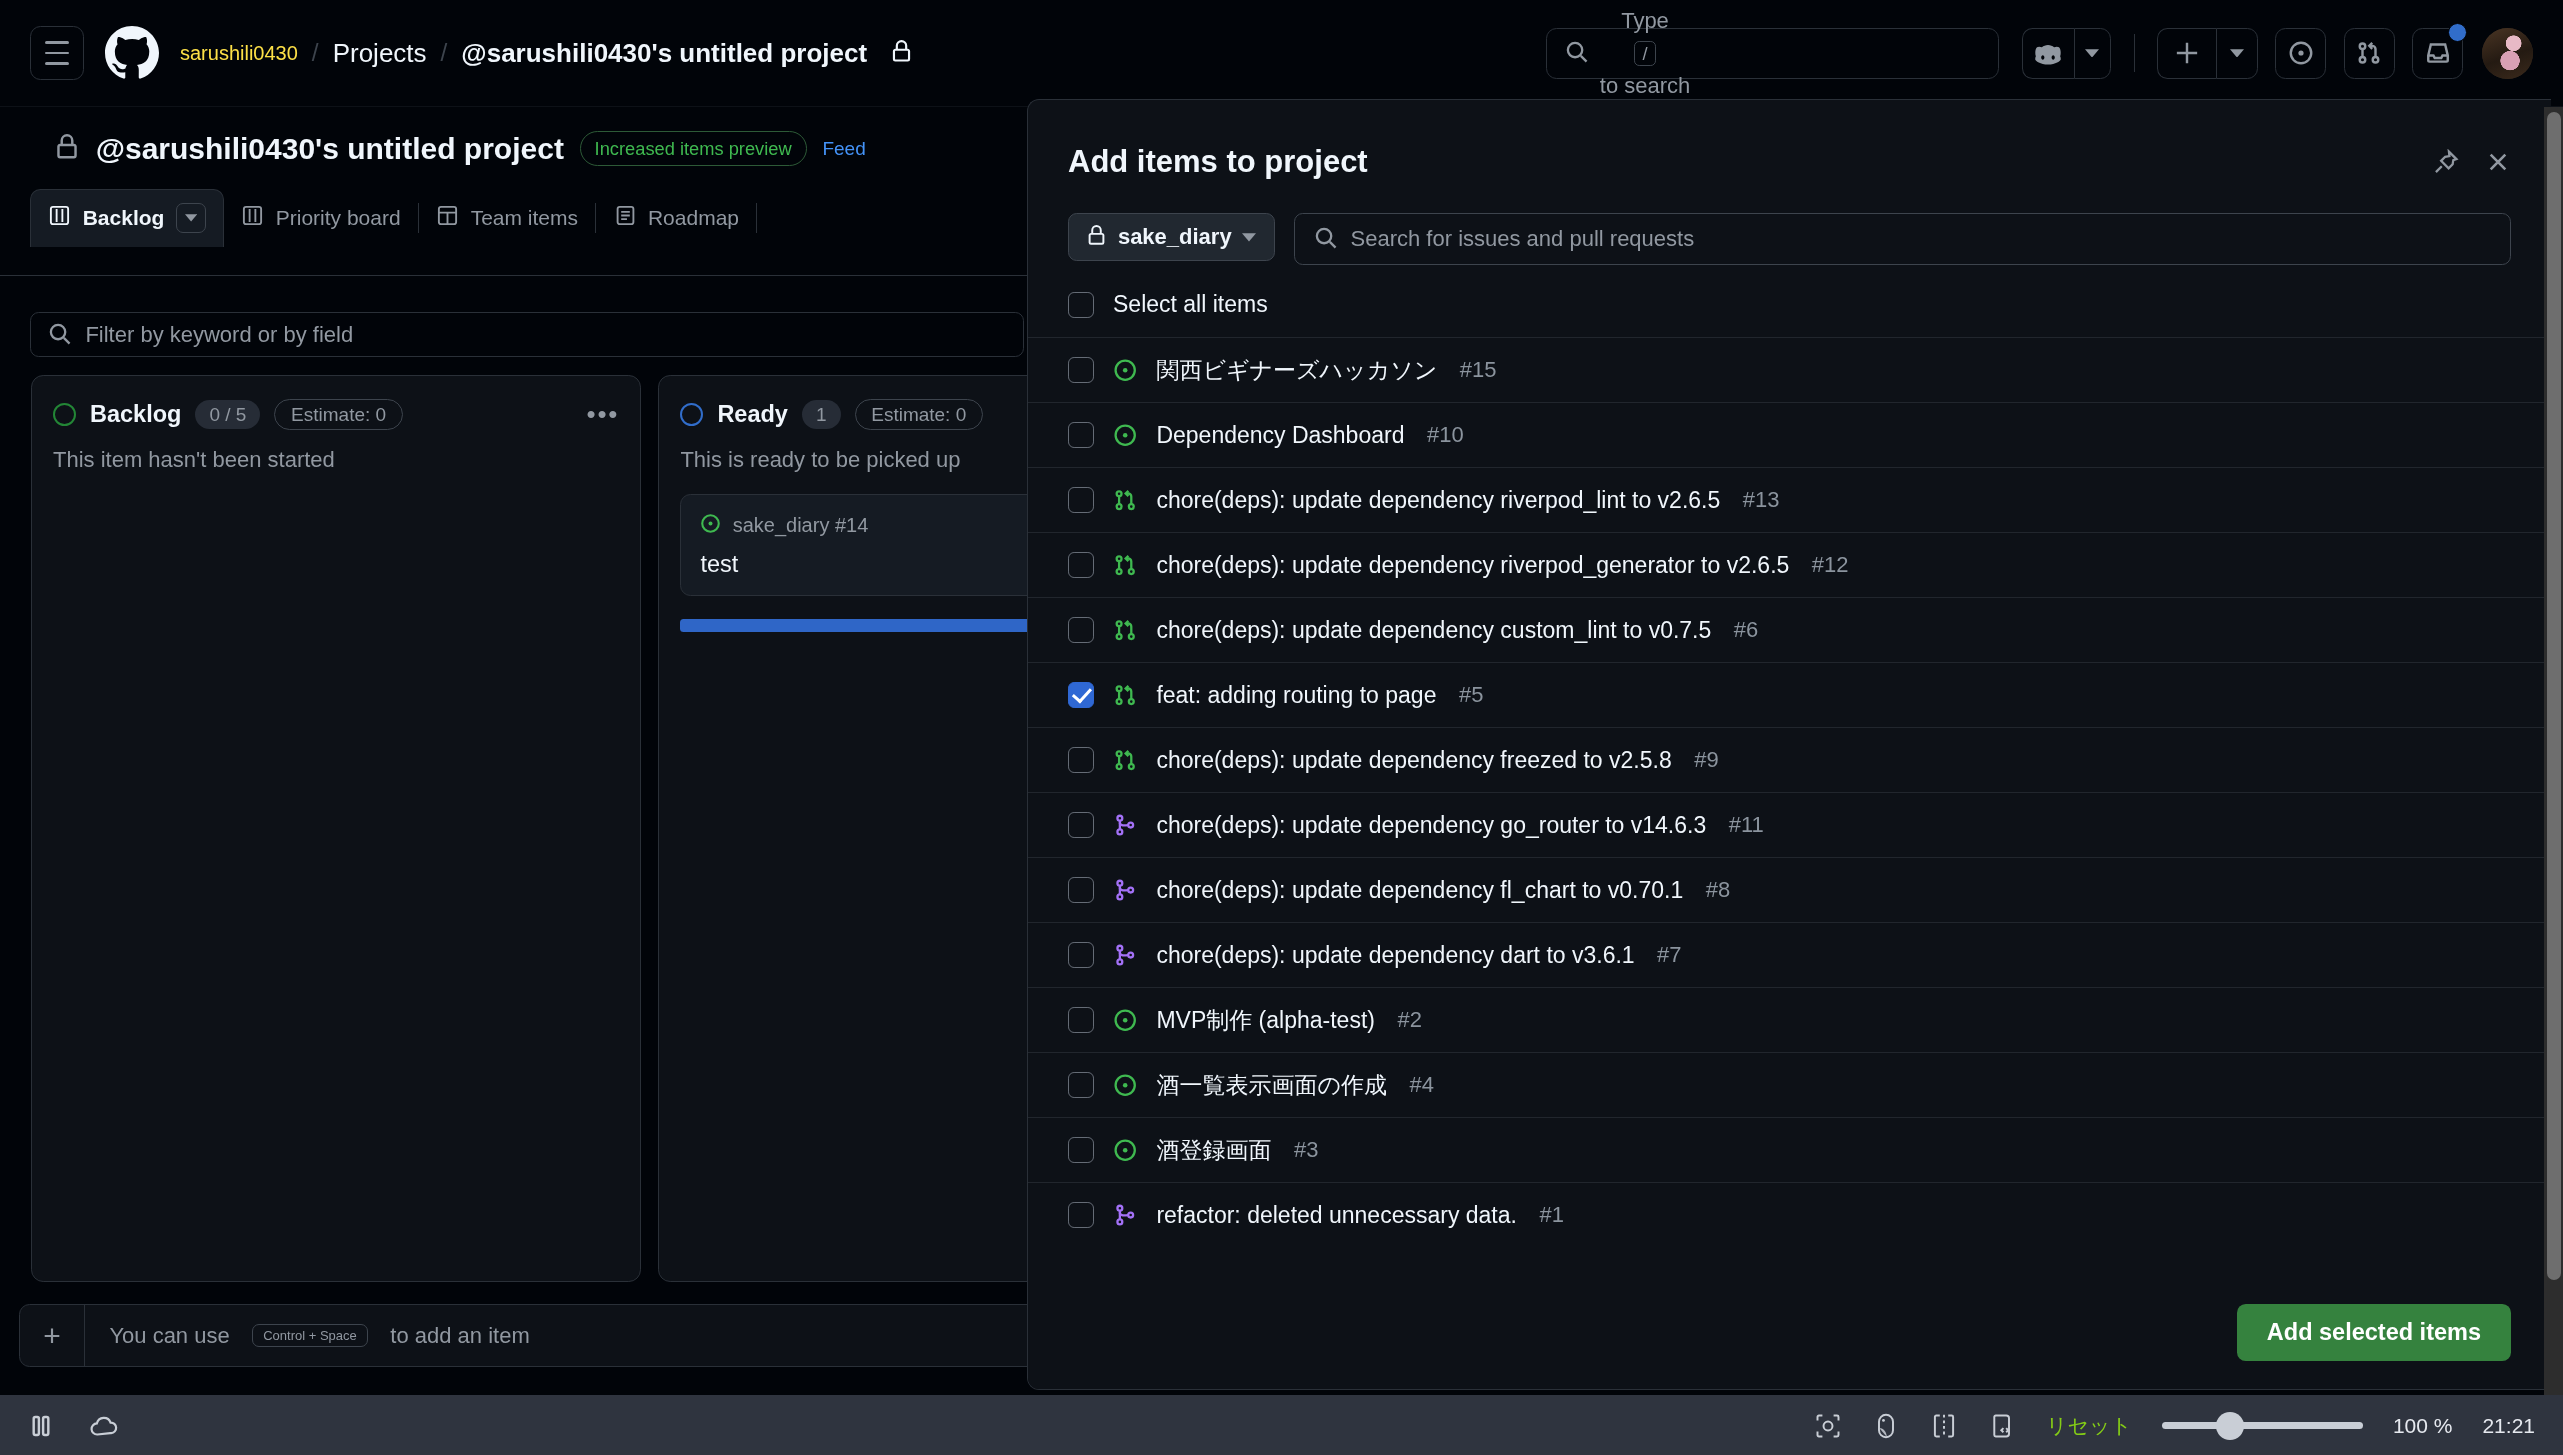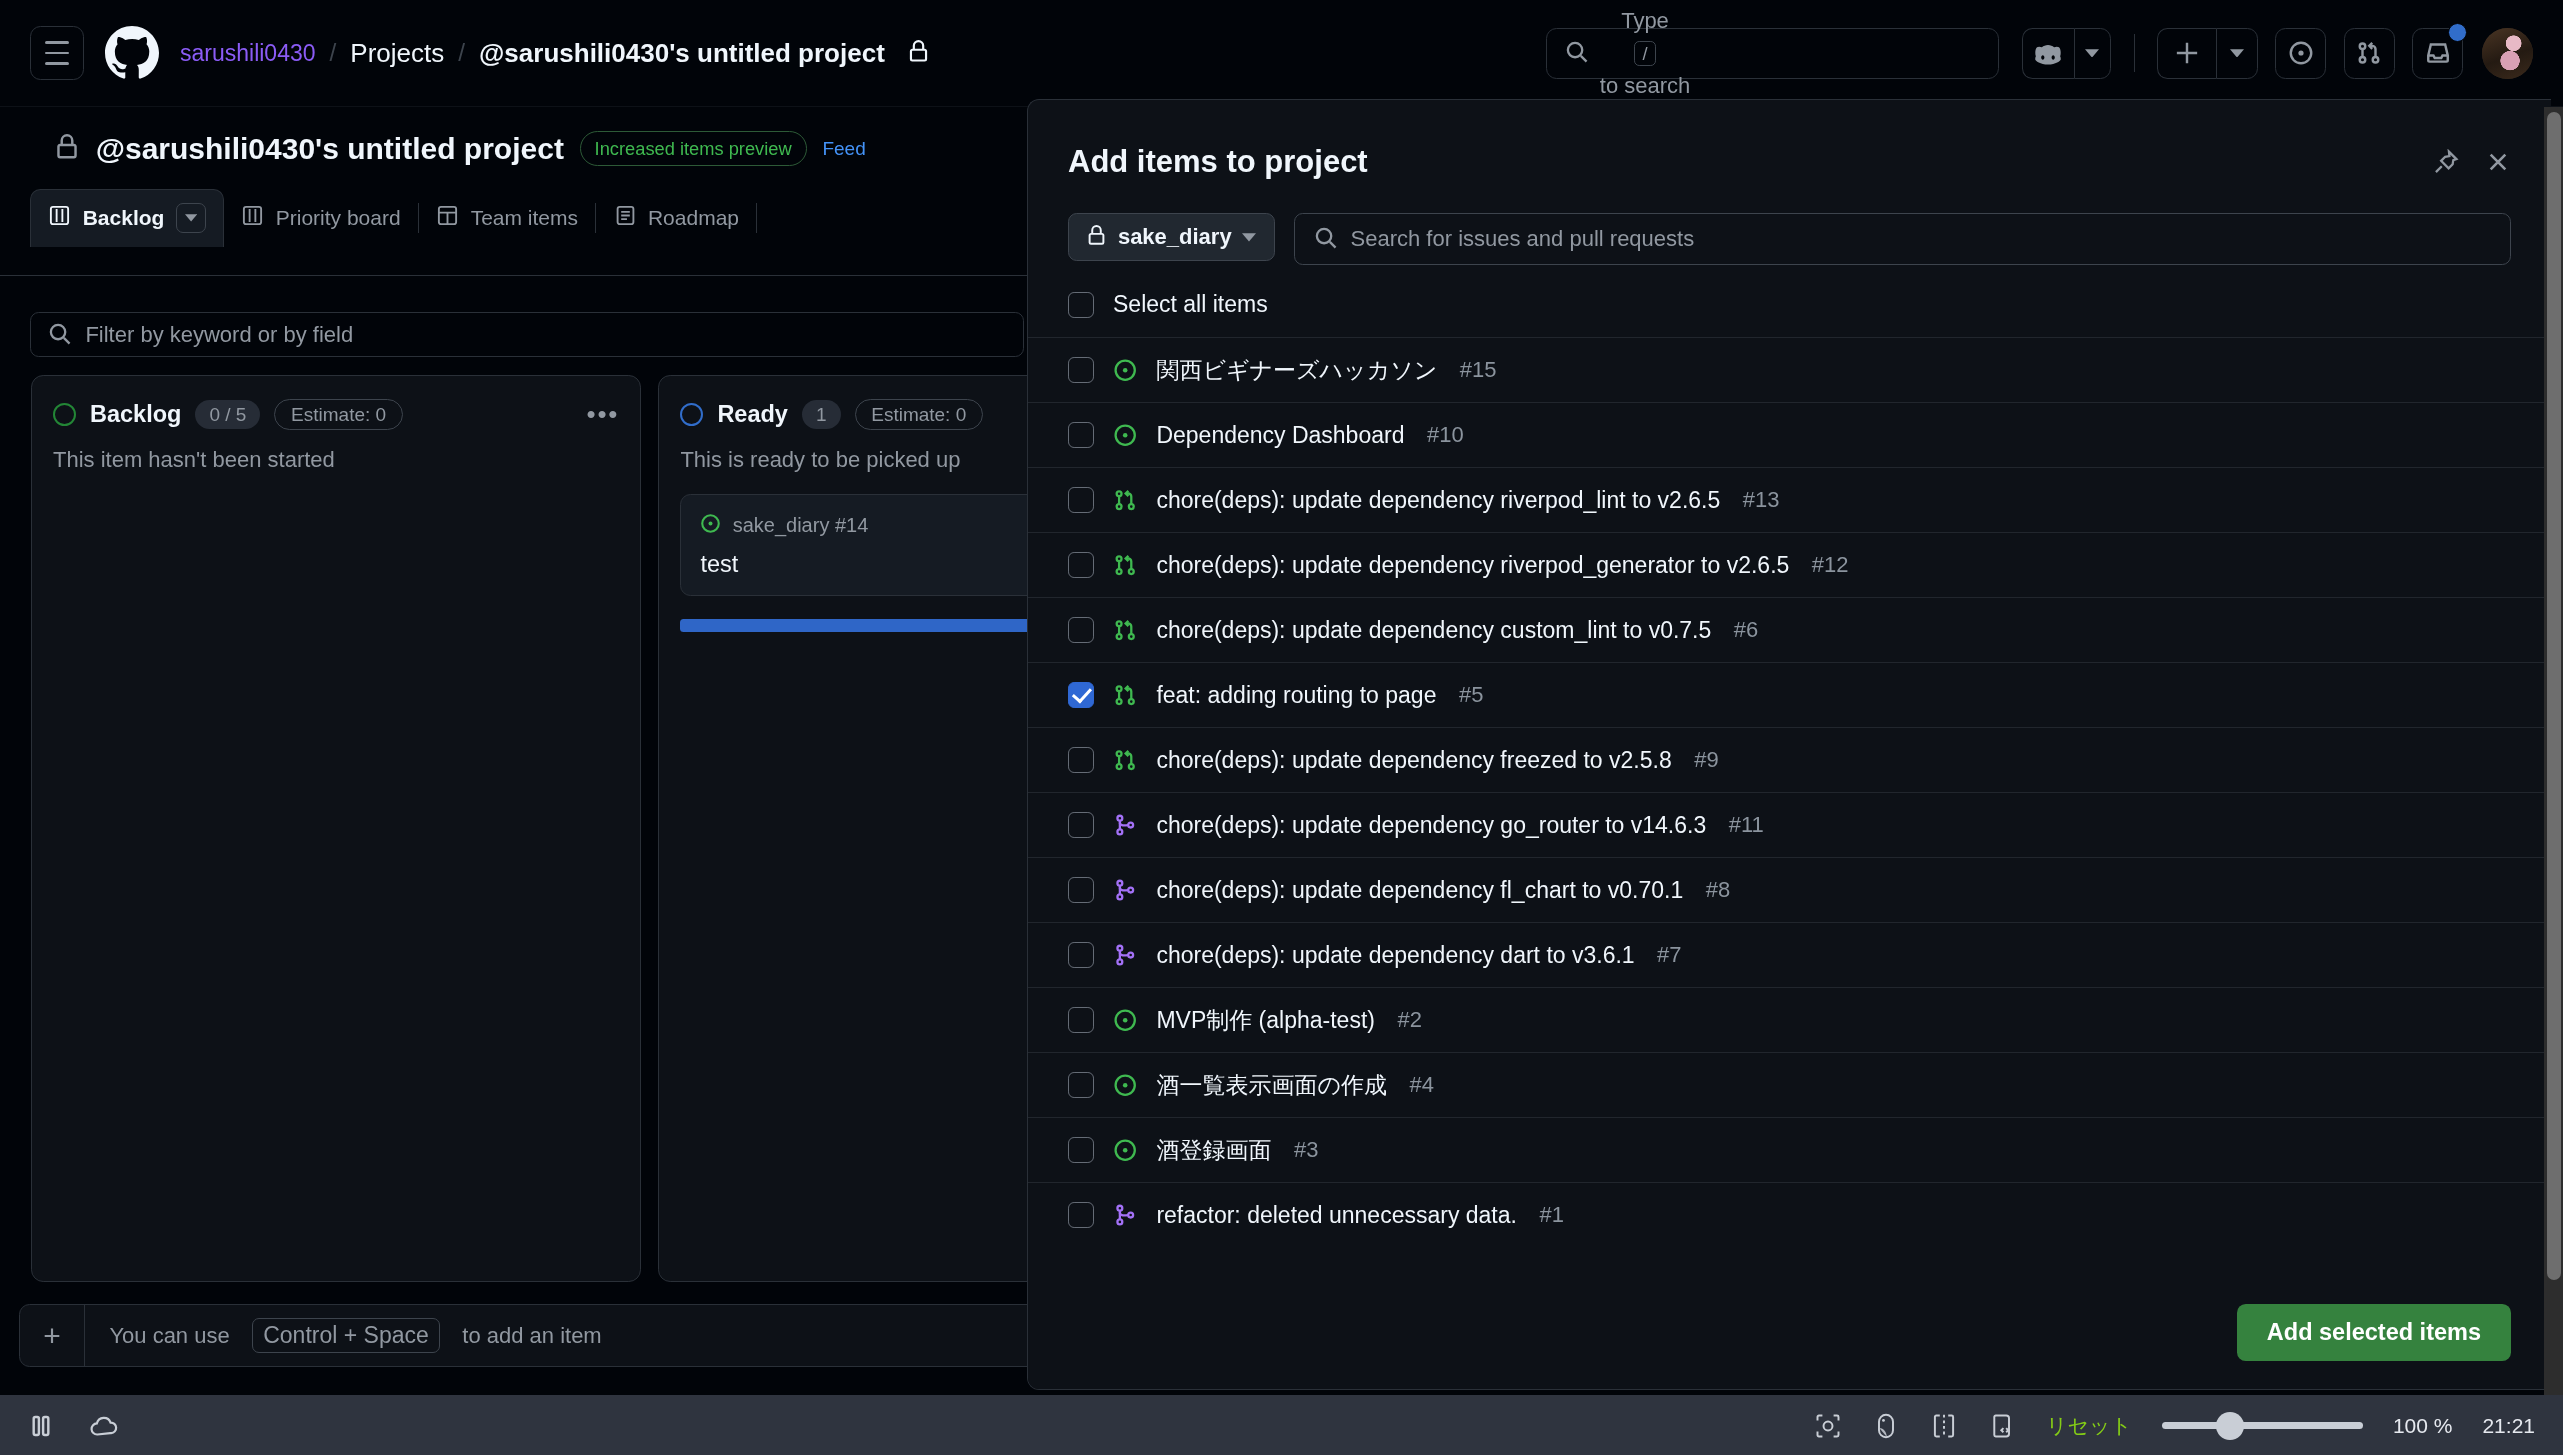--- a/index.html
+++ b/index.html
@@ -20,21 +20,21 @@
     border-bottom: 0.9px solid #0d1117;
   }
   .hamburger {
     width: 54px; height: 54px; border: 0.9px solid #2a3038; border-radius: 10.5px;
     display: flex; flex-direction: column; align-items: center; justify-content: center;
     gap: 7.8px; cursor: pointer; flex: none;
   }
   .hamburger i { display: block; width: 24.4px; height: 2.6px; background: #9198a1; border-radius: 1.7px; }
   .gh-logo { width: 54px; height: 54px; margin-left: 21px; flex: none; }
   .breadcrumb { display: flex; align-items: center; margin-left: 21px; gap: 14px; white-space: nowrap; }
-  .bc-owner { font-size: 23px; color: #8b5cf6; }
+  .bc-owner { font-size: 20px; color: #fde047; }
   .bc-sep { font-size: 24.4px; color: #3d444d; }
   .bc-section { font-size: 26px; color: #f0f6fc; }
   .bc-project { font-size: 26px; color: #f0f6fc; font-weight: bold; }
   .bc-lock { margin-left: 8.7px; display: inline-block; vertical-align: -2.6px; }
 
   .header-right { margin-left: auto; display: flex; align-items: center; gap: 0; }
   .search-box {
     width: 453px; height: 51px; border: 0.9px solid #2a3038; border-radius: 10.5px;
     display: flex; align-items: center; padding: 0 17.4px; gap: 12.2px; cursor: text;
     background: #010409;
@@ -131,21 +131,21 @@
 
   
   .add-row {
     position: absolute; left: 19px; top: 1304px; width: 1025px; height: 63px;
     border: 0.9px solid #2a3038; border-radius: 10.5px; display: flex; align-items: center;
     background: #0d1117;
   }
   .add-row .plus { width: 65px; height: 100%; display: flex; align-items: center;
     justify-content: center; border-right: 0.9px solid #2a3038; color: #9198a1; font-size: 30px; cursor:pointer;}
   .add-row .hint { padding-left: 24.4px; font-size: 22px; color: #9198a1; display: flex; align-items: center; gap: 22px; }
-  .kbd { border: 0.9px solid #3d444d; border-radius: 7px; padding: 2.6px 10.5px; font-size: 23px; color: #9198a1; }
+  .kbd { border: 0.9px solid #3d444d; border-radius: 7px; padding: 2.6px 10.5px; font-size: 13px; color: #9198a1; }
 
   
   .dialog {
     position: absolute; top: 99px; left: 1027px; width: 1524px; height: 1291px;
     background: #0d1117; border: 0.9px solid #2a3038; border-radius: 12.2px 0 0 12.2px;
     border-right: none; display: flex; flex-direction: column; overflow: hidden;
   }
   .dlg-head { padding: 44px 40px 0 40px; display: flex; align-items: center; }
   .dlg-title { font-size: 31px; font-weight: bold; color: #f0f6fc; }
   .dlg-actions { margin-left: auto; display: flex; align-items: center; gap: 26px; }

